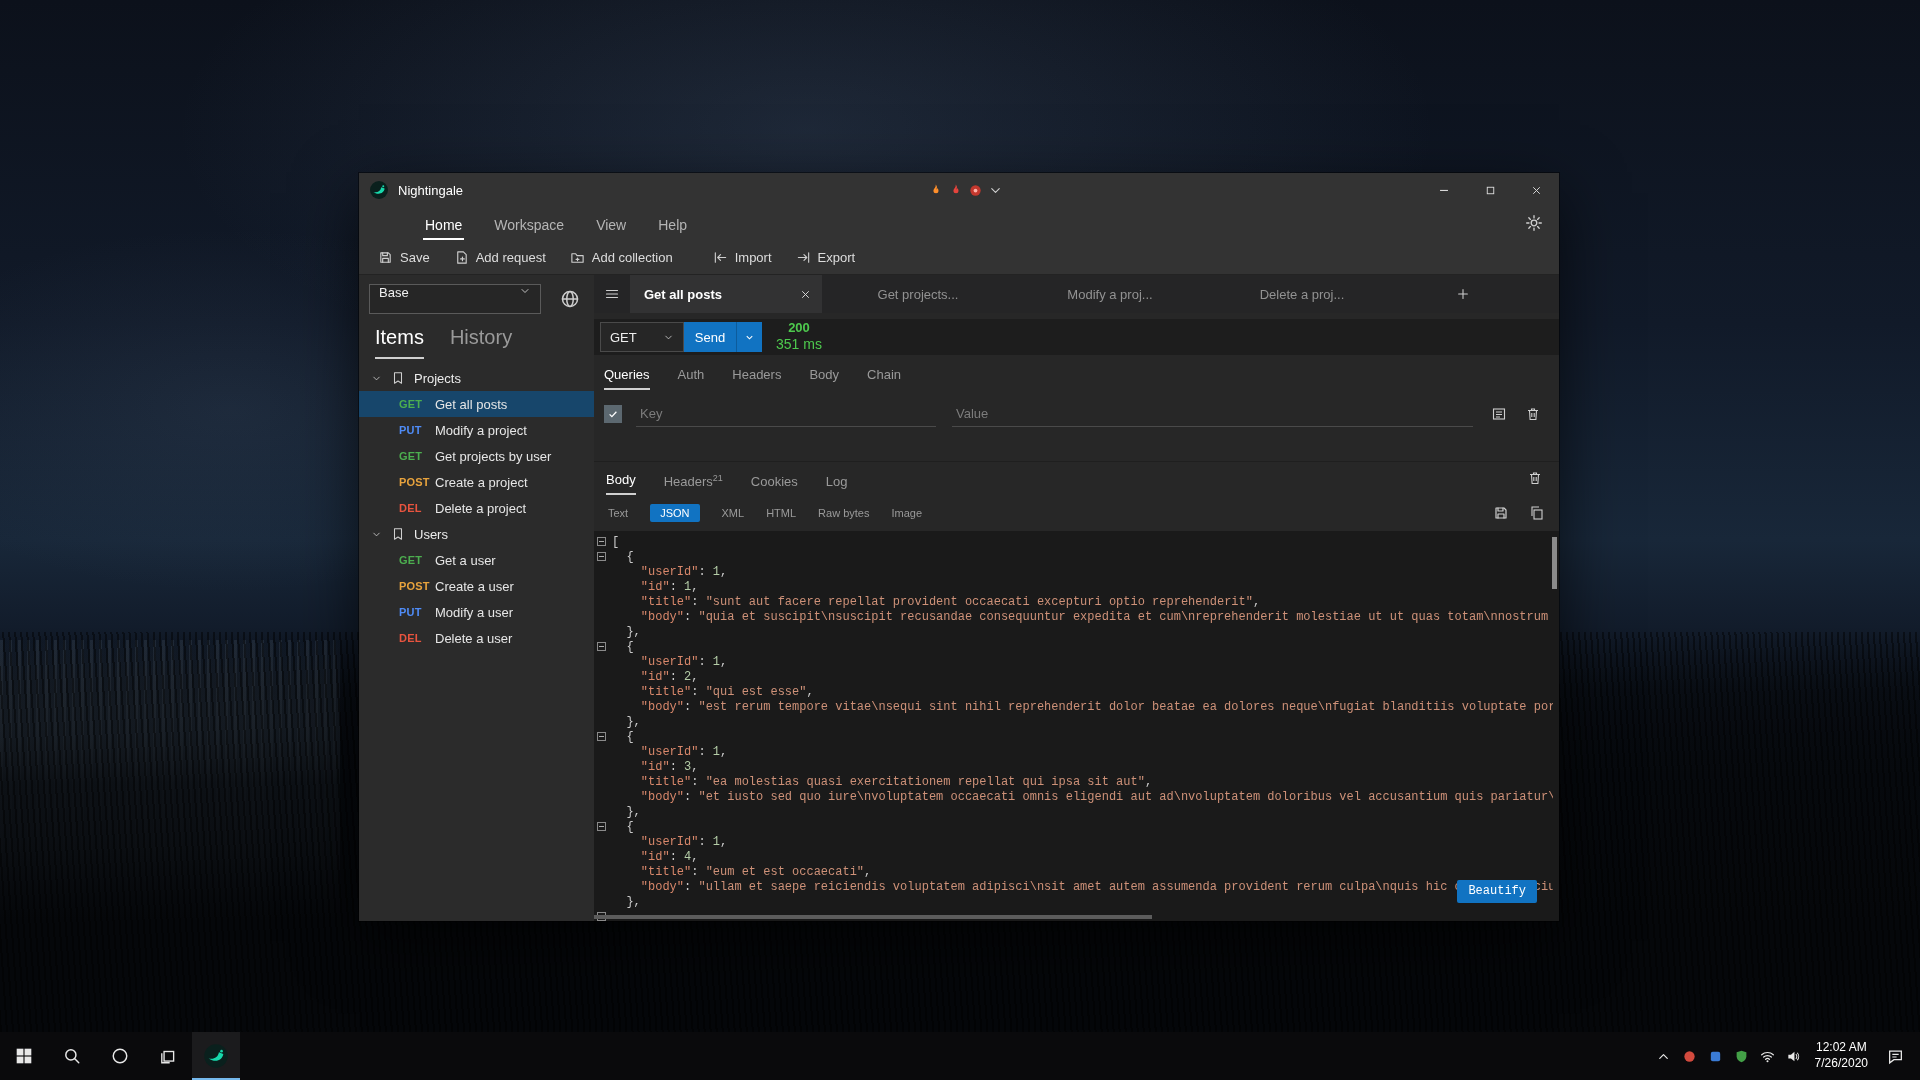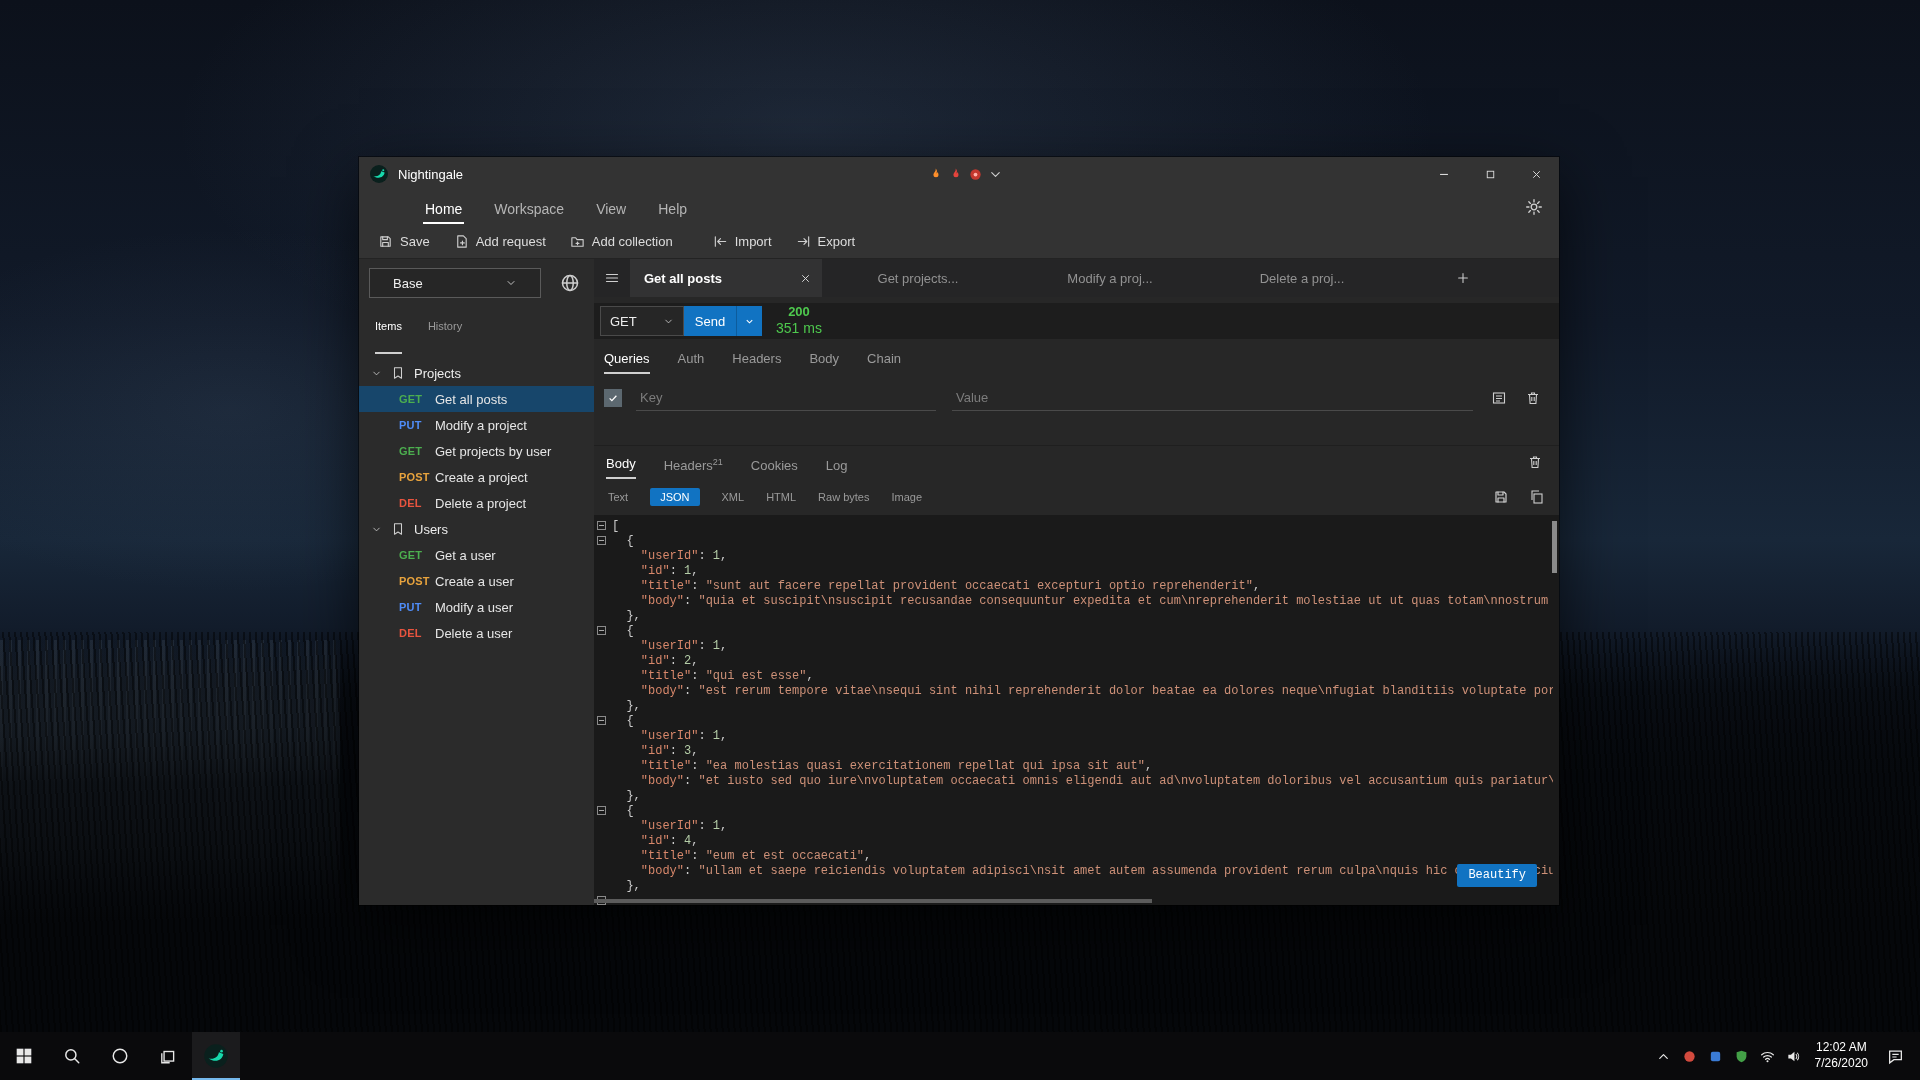--- a/index.html
+++ b/index.html
@@ -17,21 +17,21 @@
       linear-gradient(180deg, rgba(60,75,92,0) 0%, rgba(95,115,135,0.35) 25%, rgba(122,140,158,0.55) 55%, rgba(88,106,122,0.5) 100%); }
   .wp-grass { position:absolute; left:0; bottom:48px; width:100%; height:400px;
     background:
       repeating-linear-gradient(86deg, rgba(0,0,0,0.45) 0 2px, rgba(10,14,18,0) 2px 6px),
       linear-gradient(180deg, rgba(5,8,12,0) 0%, rgba(6,9,13,0.85) 38%, #05070a 72%); }
 
   .icon { display:inline-flex; align-items:center; justify-content:center; }
   .icon svg { display:block; }
 
   
-  .window { position:absolute; left:359px; top:157px; width:1200px; height:748px;
+  .window { position:absolute; left:359px; top:173px; width:1200px; height:748px;
     background:#2f2f2f; box-shadow:0 20px 60px rgba(0,0,0,0.65), 0 0 0 1px rgba(0,0,0,0.45);
     display:flex; flex-direction:column; }
   .titlebar { height:34px; background:#333; display:flex; align-items:center; position:relative; flex:0 0 auto; }
   .app-logo { width:20px; height:20px; margin-left:10px; }
   .title-text { color:#fff; font-size:13px; margin-left:9px; }
   .flair { position:absolute; left:569px; top:0; height:34px; display:flex; align-items:center; gap:5px; }
   .flair .icon { width:15px; height:15px; }
   .win-controls { margin-left:auto; display:flex; height:100%; }
   .win-btn { width:46px; height:34px; display:flex; align-items:center; justify-content:center; }
 
@@ -44,25 +44,25 @@
   .tool-btn { display:flex; align-items:center; gap:7px; color:#ddd; font-size:13px; padding:5px 9px; }
   .tool-btn:nth-child(4) { margin-left:16px; }
   .tool-btn .icon { width:15px; height:15px; }
 
   .app-body { flex:1; display:flex; min-height:0; }
 
   
   .sidebar { width:235px; background:#2b2b2b; flex:0 0 auto; display:flex; flex-direction:column; }
   .ws-row { display:flex; align-items:center; padding:9px 10px 0 10px; }
   .ws-select { width:172px; height:30px; border:1px solid #5a5a5a; background:#262626; color:#f0f0f0;
-    font-size:13px; display:flex; align-items:center; justify-content:space-between; padding:0 23px; }
+    font-size:13px; display:flex; align-items:flex-start; justify-content:space-between; padding:0 9px; }
   .ws-select .icon { width:12px; height:12px; }
   .globe-btn { width:20px; height:20px; margin-left:auto; margin-right:4px; }
   .side-tabs { display:flex; gap:26px; padding:12px 0 0 16px; }
-  .side-tab { color:#9a9a9a; font-size:11px; padding-bottom:20px;margin-top:10px; }
+  .side-tab { color:#9a9a9a; font-size:20px; padding-bottom:8px; }
   .side-tab.active { color:#fff; border-bottom:2px solid #d0d0d0; }
   .tree { margin-top:6px; }
   .tree-row { height:26px; display:flex; align-items:center; font-size:13px; }
   .tree-row.selected { background:#17466b; }
   .tree-row .g-chevron { width:11px; height:11px; margin-left:12px; }
   .tree-row .g-icon { width:14px; height:14px; margin-left:9px; }
   .group-label { margin-left:9px; color:#ececec; }
   .method { margin-left:40px; width:36px; font-size:11px; font-weight:700; letter-spacing:0.2px; }
   .req-label { color:#e6e6e6; }
 

